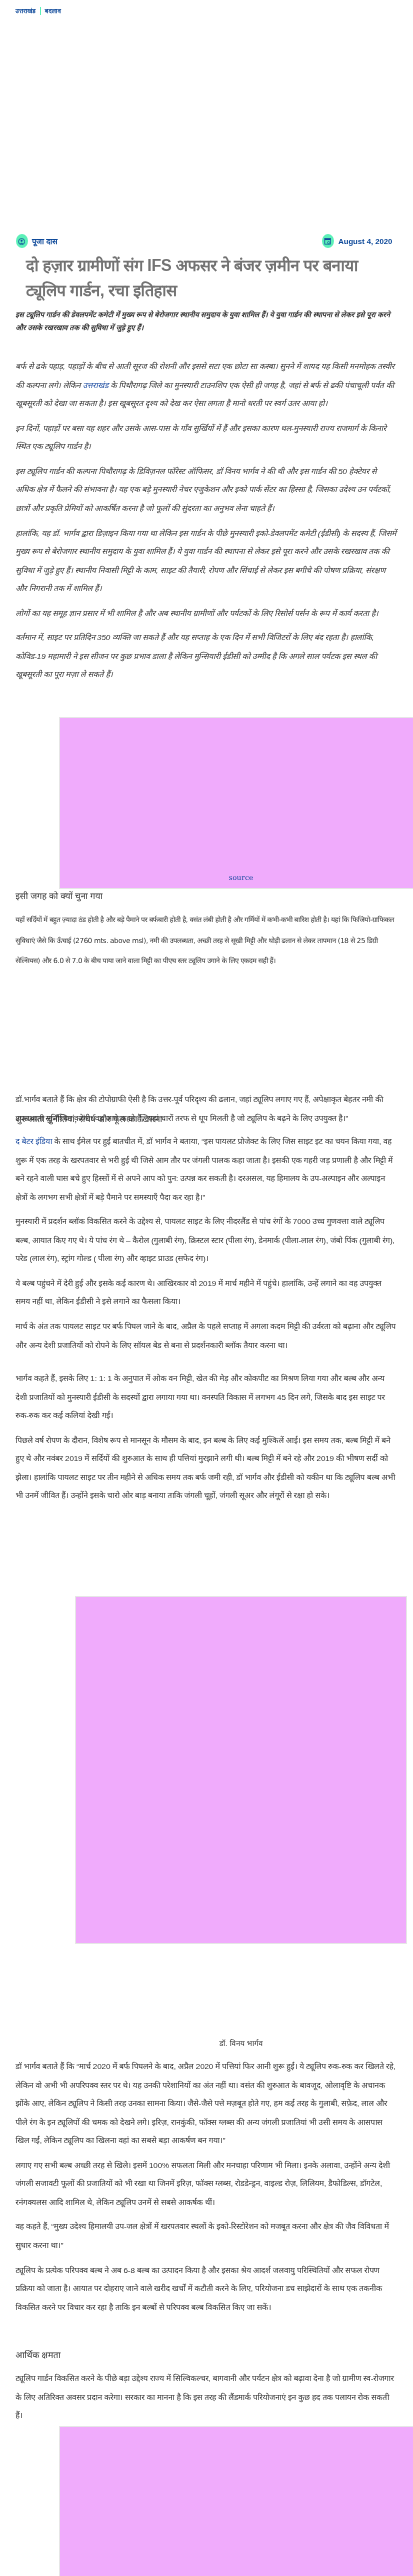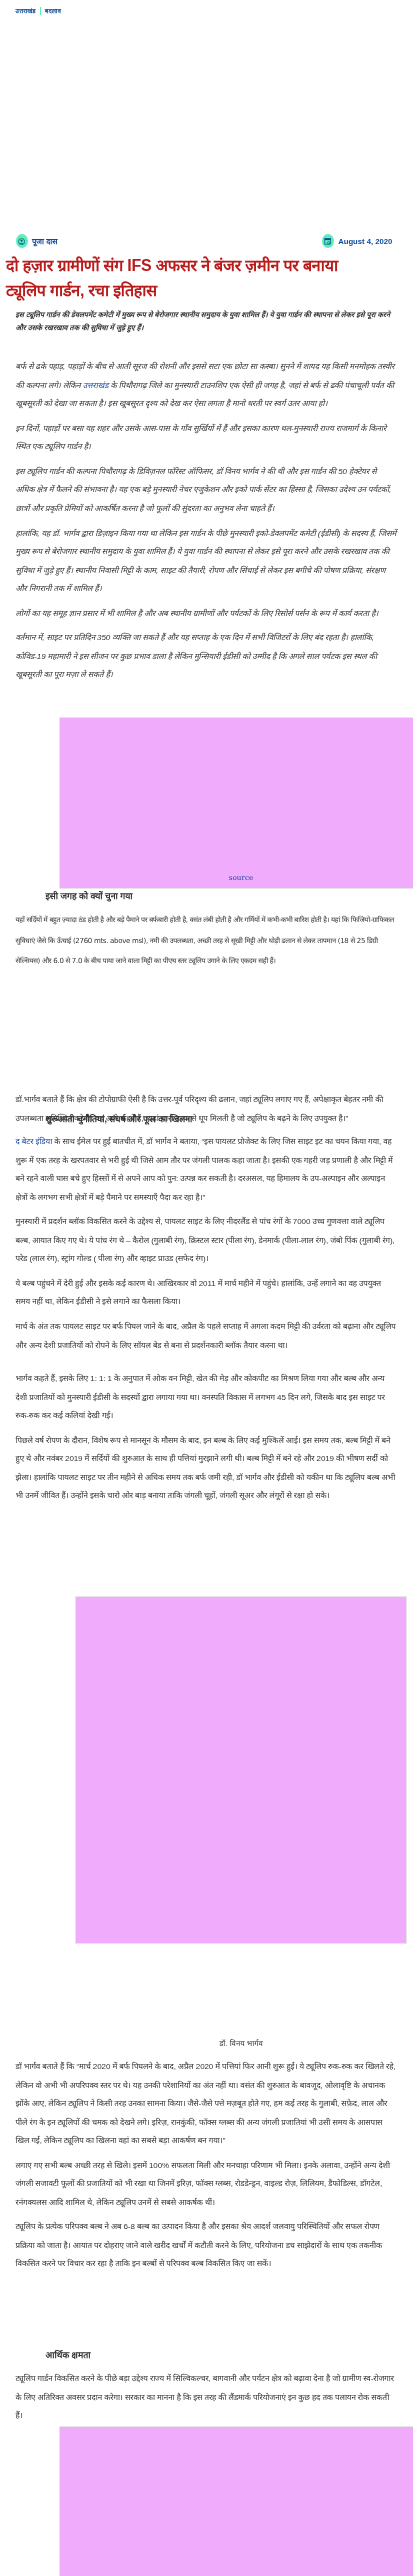--- a/index.html
+++ b/index.html
@@ -18,27 +18,27 @@
   
   .breadcrumb { left: 15.5px; top: 6.2px; display: flex; align-items: center; gap: 4.1px; font-size: 6.2px; font-weight: bold; color: #0f4a9a; }
   .breadcrumb .sep { width: 1px; height: 8.2px; background: #5cf0b8; display: inline-block; }
 
   
   .meta { left: 15.5px; right: 20.6px; top: 234px; display: flex; justify-content: space-between; align-items: flex-end; }
   .meta-item { display: flex; align-items: center; gap: 4.1px; font-size: 7.7px; font-weight: bold; color: #0f4a9a; }
   .meta-icon { width: 12.4px; height: 14.4px; border-radius: 50%; background: #5cf0b8; display: flex; align-items: center; justify-content: center; }
 
   
-  .title { left: 6px; width: 371px; top: 253px; font-size: 16px; line-height: 25px; font-weight: bold; color: #b91c1c; font-family: "Liberation Sans", "DejaVu Sans", sans-serif; letter-spacing: -0.2px; }
+  .title { left: 26px; width: 371px; top: 253px; font-size: 16px; line-height: 25px; font-weight: bold; color: #737373; font-family: "Liberation Sans", "DejaVu Sans", sans-serif; letter-spacing: -0.2px; }
   .subtitle { left: 15.5px; width: 376px; top: 308px; font-size: 7.2px; line-height: 13px; font-style: italic; font-weight: bold; color: #333; }
 
   
   .body { left: 15.5px; width: 381px; font-size: 8px; line-height: 18.5px; color: #333; letter-spacing: -0.1px; }
   .body p { margin-bottom: 6.2px; }
-  .h2 { left: 15.5px; font-size: 8.8px; font-weight: bold; color: #333; margin-left: 30px; }
+  .h2 { left: 15.5px; font-size: 8.8px; font-weight: normal; color: #333; }
 
   
   .figure { border: 0.5px solid #e6e6e6; background: #f0abfc; margin-left: 36px; }
   .figure .cap { position: absolute; left: 0; right: 0; text-align: center; font-size: 7.7px; }
   .figure .cap.link { color: #1a4aa0; font-family: "DejaVu Serif", "Liberation Serif", serif; font-size: 7.2px; }
   .figure .cap.plain { color: #333; }
 </style>
 </head>
 <body>
 
@@ -94,33 +94,34 @@
 </div>
 <div class="abs body" style="top:1060px;margin-top:31px;">
   <p>डॉ.भार्गव बताते हैं कि क्षेत्र की टोपोग्राफी ऐसी है कि उत्तर-पूर्व परिदृश्य की ढलान, जहां ट्यूलिप लगाए गए हैं, अपेक्षाकृत बेहतर नमी की उपलब्धता सुनिश्चित करेगी। वह आगे कहते हैं, “यहां चारों तरफ से धूप मिलती है जो ट्यूलिप के बढ़ने के लिए उपयुक्त है।”</p>
 </div>
 
 <h2 class="abs h2" style="top:1113px;">शुरूआती चुनौतियां, संघर्ष और फूल का खिलना</h2>
 
 <div class="abs body" style="top:1133px;">
   <p><a>द बेटर इंडिया</a><span> के साथ ईमेल पर हुई बातचीत में, डॉ भार्गव ने बताया, “इस पायलट प्रोजेक्ट के लिए जिस साइट इट का चयन किया गया, वह शुरू में एक तरह के खरपतवार से भरी हुई थी जिसे आम तौर पर जंगली पालक कहा जाता है। इसकी एक गहरी जड़ प्रणाली है और मिट्टी में बने रहने वाली घास बचे हुए हिस्सों में से अपने आप को पुन: उत्पन्न कर सकती है। दरअसल, यह हिमालय के उप-अल्पाइन और अल्पाइन क्षेत्रों के लगभग सभी क्षेत्रों में बड़े पैमाने पर समस्याएँ पैदा कर रहा है।”</span></p>
   <p>मुनस्यारी में प्रदर्शन ब्लॉक विकसित करने के उद्देश्य से, पायलट साइट के लिए नीदरलैंड से पांच रंगों के 7000 उच्च गुणवत्ता वाले ट्यूलिप बल्ब, आयात किए गए थे। ये पांच रंग थे –  कैरोल (गुलाबी रंग), क्रिस्टल स्टार (पीला रंग), डेनमार्क (पीला-लाल रंग), जंबो पिंक (गुलाबी रंग), परेड (लाल रंग), स्ट्रांग गोल्ड ( पीला रंग) और व्हाइट प्राउड (सफेद रंग)।</p>
-  <p>ये बल्ब पहुंचने में देरी हुई और इसके कई कारण थे। आखिरकार वो 2011 में मार्च महीने में पहुंचे। हालांकि, उन्हें लगाने का वह उपयुक्त समय नहीं था, लेकिन ईडीसी ने इसे लगाने का फैसला किया।</p>
+  <p>ये बल्ब पहुंचने में देरी हुई और इसके कई कारण थे। आखिरकार वो 2019 में मार्च महीने में पहुंचे। हालांकि, उन्हें लगाने का वह उपयुक्त समय नहीं था, लेकिन ईडीसी ने इसे लगाने का फैसला किया।</p>
   <p style="margin-bottom:15px;">मार्च के अंत तक पायलट साइट पर बर्फ पिघल जाने के बाद, अप्रैल के पहले सप्ताह में अगला कदम मिट्टी की उर्वरता को बढ़ाना और ट्यूलिप और अन्य देशी प्रजातियों को रोपने के लिए सॉयल बेड से बना से प्रदर्शनकारी ब्लॉक तैयार करना था।</p>
   <p>भार्गव कहते हैं, इसके लिए 1: 1: 1 के अनुपात में ओक वन मिट्टी, खेत की मेड़ और कोकपीट का मिश्रण लिया गया और बल्ब और अन्य देशी प्रजातियों को मुनस्यारी ईडीसी के सदस्यों द्वारा लगाया गया था। वनस्पति विकास में लगभग 45 दिन लगे, जिसके बाद इस साइट पर रुक-रुक कर कई कलियां देखी गई।</p>
   <p>पिछले वर्ष रोपण के दौरान, विशेष रूप से मानसून के मौसम के बाद, इन बल्ब के लिए कई मुश्किलें आई। इस समय तक, बल्ब मिट्टी में बने हुए थे और नवंबर 2019 में सर्दियों की शुरुआत के साथ ही पत्तियां मुरझाने लगी थी। बल्ब मिट्टी में बने रहे और 2019 की भीषण सर्दी को झेला। हालांकि पायलट साइट पर तीन महीने से अधिक समय तक बर्फ जमी रही, डॉ भार्गव और ईडीसी को यकीन था कि ट्यूलिप बल्ब अभी भी उनमें जीवित हैं। उन्होंने इसके चारो ओर बाड़ बनाया ताकि जंगली चूहों, जंगली सूअर और लंगूरों से रक्षा हो सके।</p>
 </div>
 
 <div class="abs figure" style="left:39px; top:1596px; width:332px; height:348px;">
   <span class="cap plain" style="top:441px;">डॉ. विनय भार्गव</span>
 </div>
 
 <div class="abs body" style="top:2058px;">
   <p>डॉ भार्गव बताते हैं कि “मार्च 2020 में बर्फ पिघलने के बाद, अप्रैल 2020 में पत्तियां फिर आनी शुरू हुईं। ये ट्यूलिप रुक-रुक कर खिलते रहे, लेकिन वो अभी भी अपरिपक्व स्तर पर थे। यह उनकी परेशानियों का अंत नहीं था। वसंत की शुरुआत के बावजूद, ओलावृष्टि के अचानक झोंके आए, लेकिन ट्यूलिप ने किसी तरह उनका सामना किया। जैसे-जैसे पत्ते मज़बूत होते गए, हम कई तरह के गुलाबी, सफ़ेद, लाल और पीले रंग के इन ट्यूलिपों की चमक को देखने लगे। इरिज़, रानकुंकी, फॉक्स ग्लब्स की अन्य जंगली प्रजातियां भी उसी समय के आसपास खिल गईं, लेकिन ट्यूलिप का खिलना वहां का सबसे बड़ा आकर्षण बन गया।”</p>
   <p>लगाए गए सभी बल्ब अच्छी तरह से खिले। इसमें 100% सफलता मिली और मनचाहा परिणाम भी मिला। इनके अलावा, उन्होंने अन्य देशी जंगली सजावटी फूलों की प्रजातियों को भी रखा था जिनमें इरिज़, फॉक्स ग्लब्स, रोडडेन्ड्रन, वाइल्ड रोज़, लिलियम, डैफोडिल्स, डॉगटेल, रनंगक्यलस आदि शामिल थे, लेकिन ट्यूलिप उनमें से सबसे आकर्षक थीं।</p>
+  <p>वह कहते हैं, “मुख्य उदेश्य हिमालयी उप-जल क्षेत्रों में खरपतवार स्थलों के इको-रिस्टोरेशन को मजबूत करना और क्षेत्र की जैव विविधता में सुधार करना था।”</p>
   <p>ट्यूलिप के प्रत्येक परिपक्व बल्ब ने अब 6-8 बल्ब का उत्पादन किया है और इसका श्रेय आदर्श जलवायु परिस्थितियों और सफल रोपण प्रक्रिया को जाता है। आयात पर दोहराए जाने वाले खरीद खर्चों में कटौती करने के लिए, परियोजना डच साझेदारों के साथ एक तकनीक विकसित करने पर विचार कर रहा है ताकि इन बल्बों से परिपक्व बल्ब विकसित किए जा सकें।</p>
 </div>
 
 <h2 class="abs h2" style="top:2349px;">आर्थिक क्षमता</h2>
 
 <div class="abs body" style="top:2370px;">
   <p>ट्यूलिप गार्डन विकसित करने के पीछे बड़ा उद्देश्य राज्य में सिल्विकल्चर, बागवानी और पर्यटन क्षेत्र को बढ़ावा देना है जो ग्रामीण स्व-रोजगार के लिए अतिरिक्त अवसर प्रदान करेगा। सरकार का मानना है कि इस तरह की लैंडमार्क परियोजनाएं इन कुछ हद तक पलायन रोक सकती हैं।</p>
 </div>
 
 <div class="abs figure" style="left:23px; top:2426px; width:364px; height:229px;">

